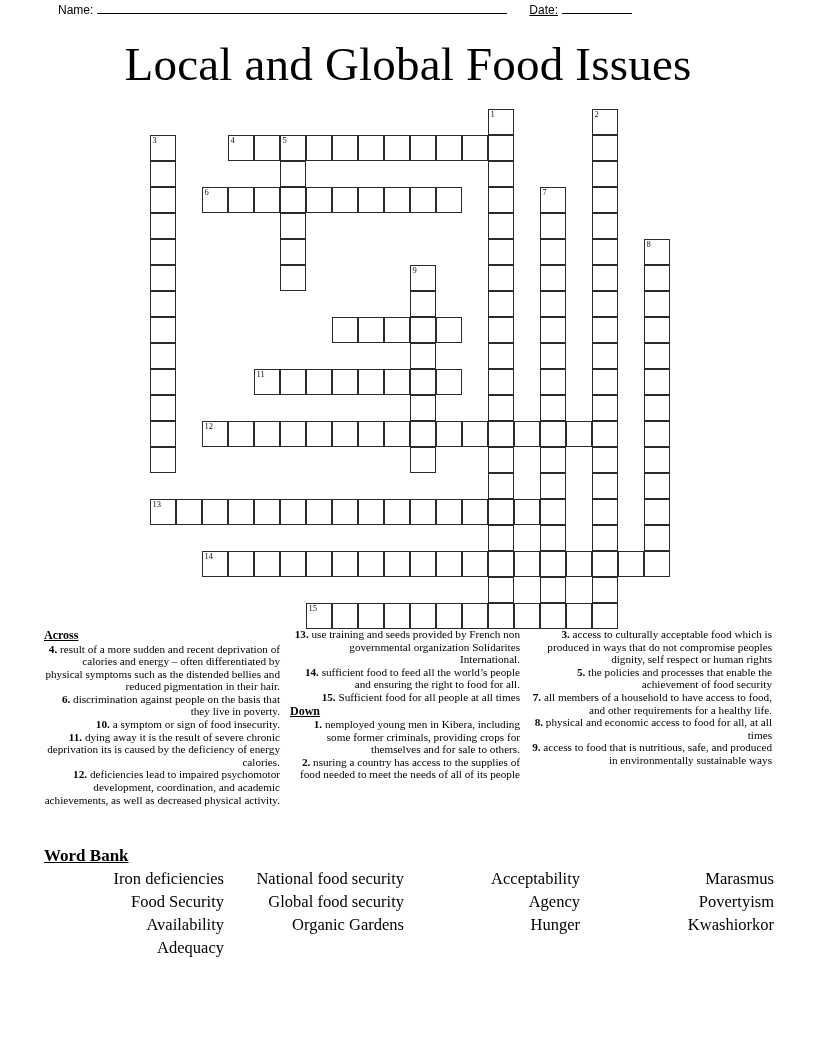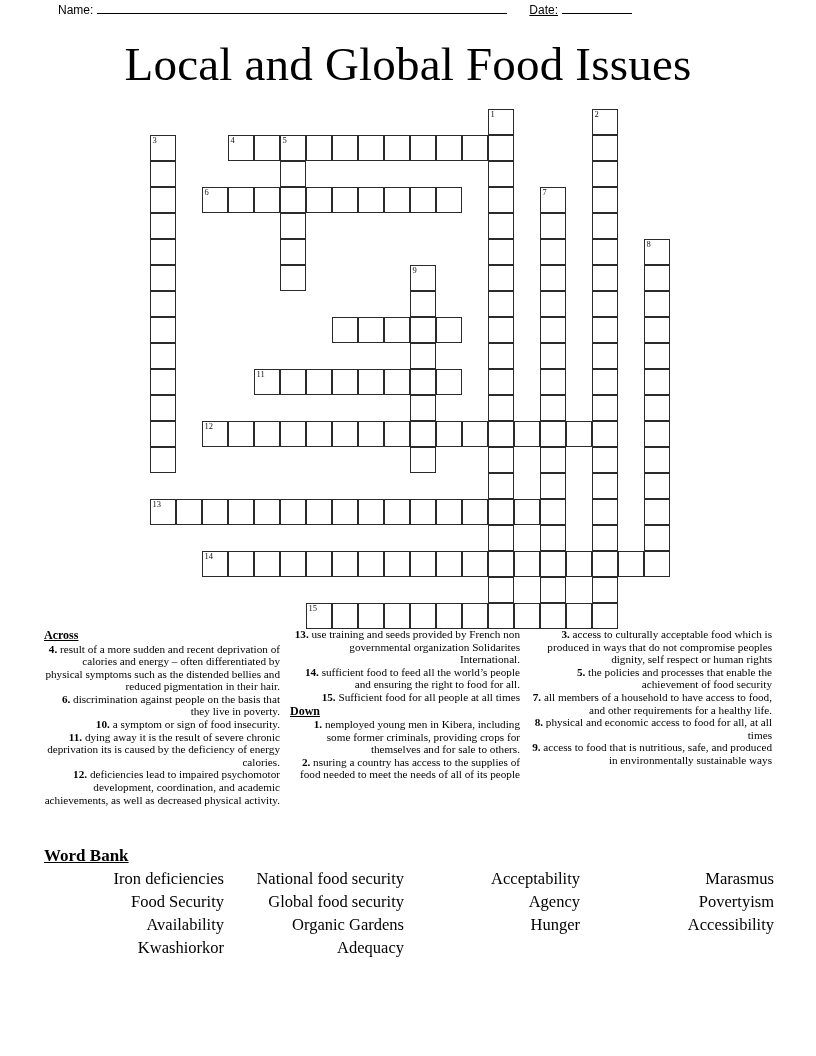--- a/index.html
+++ b/index.html
@@ -393,18 +393,17 @@
       <div class="wb-item">National food security</div>
       <div class="wb-item">Acceptability</div>
       <div class="wb-item">Marasmus</div>
       <div class="wb-item">Food Security</div>
       <div class="wb-item">Global food security</div>
       <div class="wb-item">Agency</div>
       <div class="wb-item">Povertyism</div>
       <div class="wb-item">Availability</div>
       <div class="wb-item">Organic Gardens</div>
       <div class="wb-item">Hunger</div>
-      <div class="wb-item">Accessibility</div>
       <div class="wb-item">Kwashiorkor</div>
       <div class="wb-item">Adequacy</div>
       <div class="wb-item"></div>
     </div>
 </div>
 
 </body></html>

